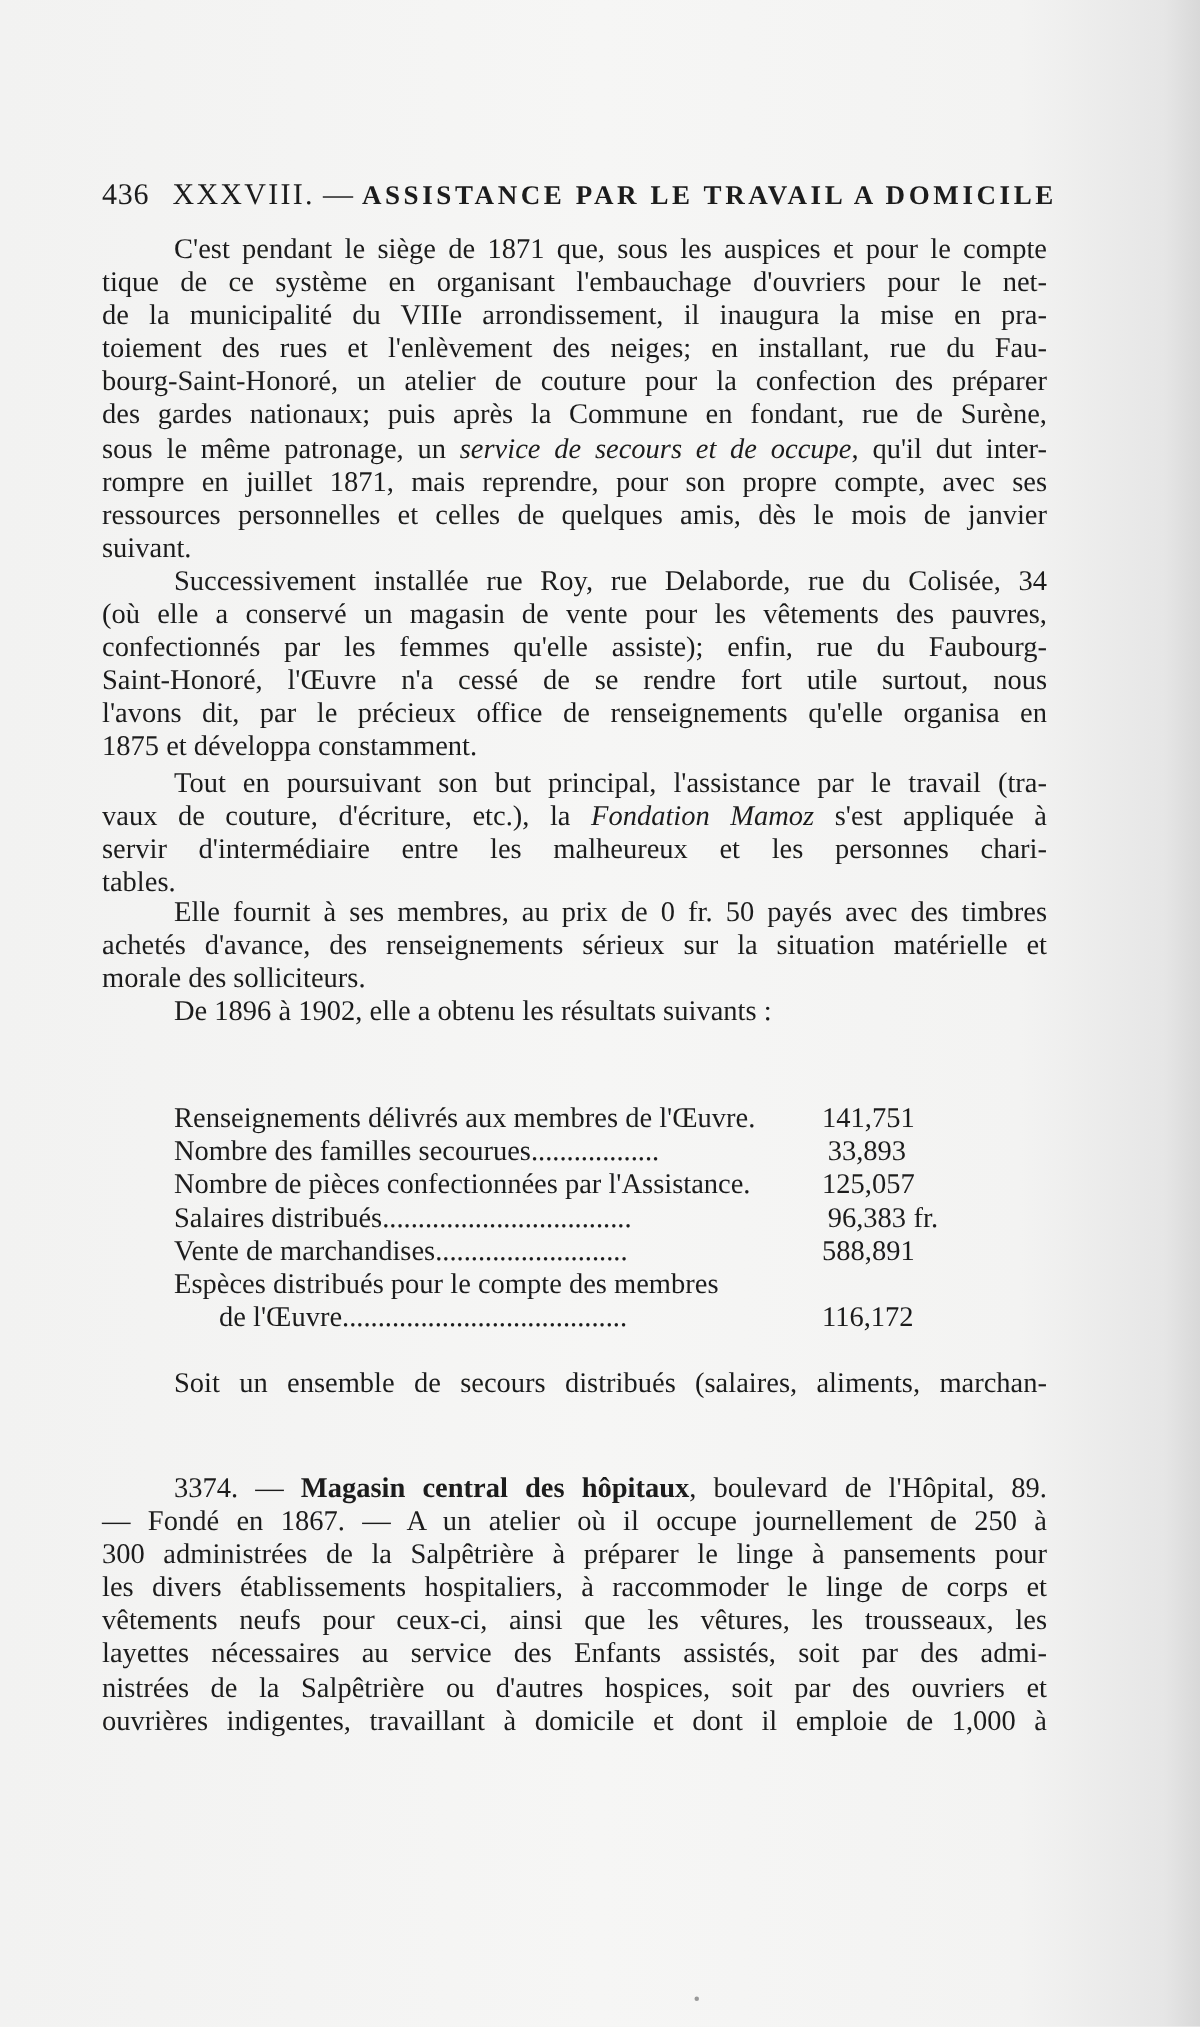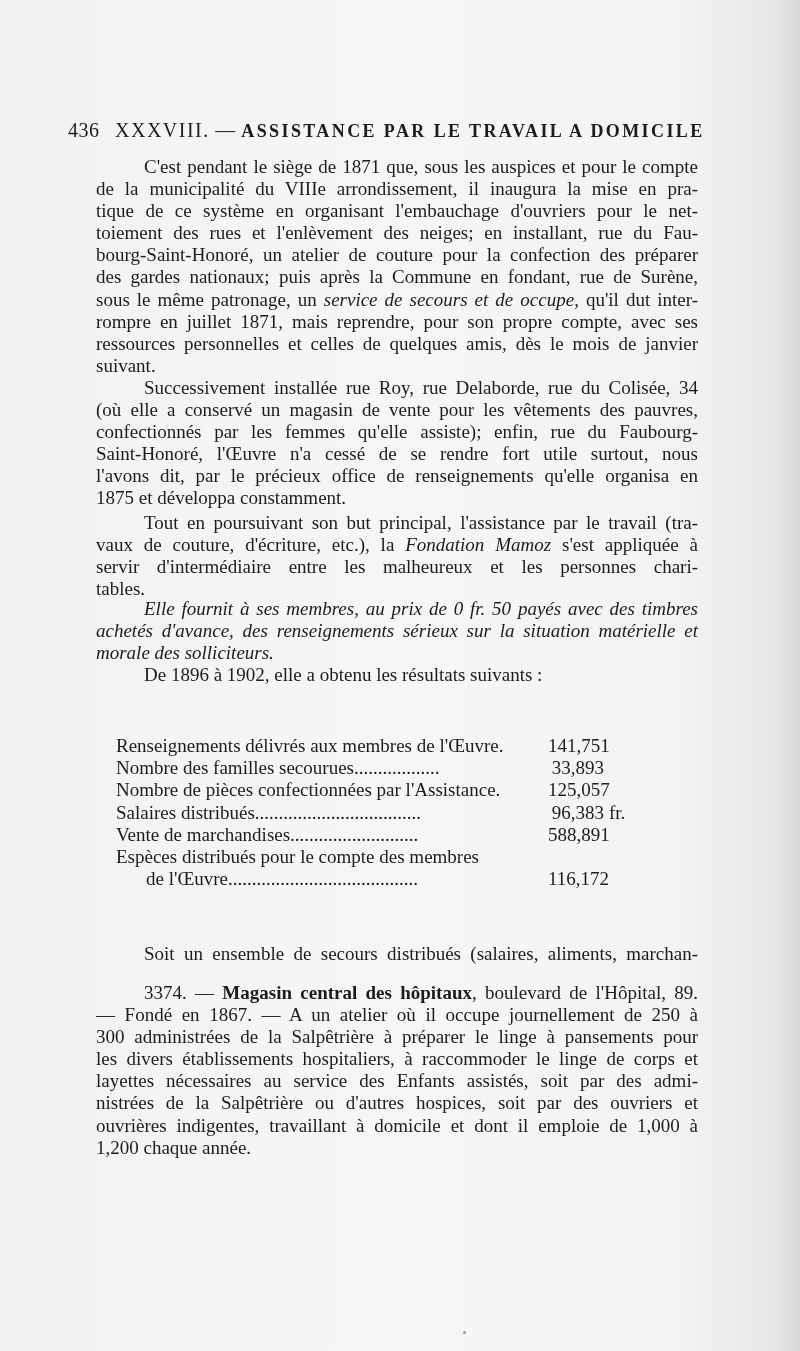--- a/index.html
+++ b/index.html
@@ -16,21 +16,21 @@
   }
   .running-head {
     position: absolute; left: 68px; top: 118px; width: 640px;
     font-size: 20px; line-height: 24px; white-space: nowrap;
     letter-spacing: 0.5px;
   }
   .running-head .pg { margin-right: 10px; }
   .running-head .chap { letter-spacing: 1.5px; }
   .running-head .sc { font-size: 18px; letter-spacing: 2.4px; font-weight: bold; }
   .text-block { position: absolute; left: 68px; width: 630px; font-size: 19px; line-height: 22.1px; text-align: justify; }
-  .line { display: block; text-align: justify; text-align-last: justify; white-space: nowrap; margin-left: 28px; }
+  .line { display: block; text-align: justify; text-align-last: justify; white-space: nowrap; }
   .line.last { text-align-last: left; }
   .table {
     position: absolute; left: 116px; top: 735px; width: 580px;
     font-size: 19px; line-height: 22.2px;
   }
   .trow { display: flex; white-space: nowrap; }
   .trow .label { width: 432px; overflow: hidden; white-space: nowrap; }
   .trow .label.indent { padding-left: 30px; width: 402px; }
   .trow .val { width: 56px; text-align: right; }
   .trow .unit { padding-left: 5px; }
@@ -46,22 +46,22 @@
 
   <div class="running-head">
     <span class="pg">436</span>
     <span class="chap">XXXVIII.</span>
     <span>—</span>
     <span class="sc">ASSISTANCE PAR LE TRAVAIL A DOMICILE</span>
   </div>
 
   <div class="text-block" style="top:156px;">
     <span class="line" style="padding-left:48px;">C'est pendant le siège de 1871 que, sous les auspices et pour le compte</span>
+    <span class="line">tique de ce système en organisant l'embauchage d'ouvriers pour le net-</span>
     <span class="line">de la municipalité du VIIIe arrondissement, il inaugura la mise en pra-</span>
-    <span class="line">tique de ce système en organisant l'embauchage d'ouvriers pour le net-</span>
     <span class="line">toiement des rues et l'enlèvement des neiges; en installant, rue du Fau-</span>
     <span class="line">bourg-Saint-Honoré, un atelier de couture pour la confection des préparer</span>
     <span class="line">des gardes nationaux; puis après la Commune en fondant, rue de Surène,</span>
     <span class="line"><span>sous le même patronage, un </span><i>service de secours et de occupe</i><span>, qu'il dut inter-</span></span>
     <span class="line">rompre en juillet 1871, mais reprendre, pour son propre compte, avec ses</span>
     <span class="line">ressources personnelles et celles de quelques amis, dès le mois de janvier</span>
     <span class="line last">suivant.</span>
   </div>
 
   <div class="text-block" style="top:377px;">
@@ -73,21 +73,21 @@
     <span class="line last">1875 et développa constamment.</span>
   </div>
 
   <div class="text-block" style="top:512px;">
     <span class="line" style="padding-left:48px;">Tout en poursuivant son but principal, l'assistance par le travail (tra-</span>
     <span class="line"><span>vaux de couture, d'écriture, etc.), la </span><i>Fondation Mamoz</i><span> s'est appliquée à</span></span>
     <span class="line">servir d'intermédiaire entre les malheureux et les personnes chari-</span>
     <span class="line last">tables.</span>
   </div>
 
-  <div class="text-block" style="top:598px;font-style:italic;">
+  <div class="text-block" style="top:598px;">
     <span class="line" style="padding-left:48px;">Elle fournit à ses membres, au prix de 0 fr. 50 payés avec des timbres</span>
     <span class="line">achetés d'avance, des renseignements sérieux sur la situation matérielle et</span>
     <span class="line last">morale des solliciteurs.</span>
   </div>
 
   <div class="text-block" style="top:664px;">
     <span class="line last" style="padding-left:48px;">De 1896 à 1902, elle a obtenu les résultats suivants :</span>
   </div>
 
   <div class="table">
@@ -121,29 +121,29 @@
       <span class="val"></span>
       <span class="unit"></span>
     </div>
     <div class="trow">
       <span class="label indent">de l'Œuvre........................................</span>
       <span class="val">116,172</span>
       <span class="unit"></span>
     </div>
   </div>
 
-  <div class="text-block" style="top:943px;">
+  <div class="text-block" style="top:912px;">
     <span class="line" style="padding-left:48px;">Soit un ensemble de secours distribués (salaires, aliments, marchan-</span>
   </div>
 
   <div class="text-block" style="top:982px;">
     <span class="line" style="padding-left:48px;"><span>3374.</span><span> — </span><span class="bold-serif">Magasin central des hôpitaux</span><span>, boulevard de l'Hôpital, 89.</span></span>
     <span class="line">— Fondé en 1867. — A un atelier où il occupe journellement de 250 à</span>
     <span class="line">300 administrées de la Salpêtrière à préparer le linge à pansements pour</span>
     <span class="line">les divers établissements hospitaliers, à raccommoder le linge de corps et</span>
+    <span class="line">vêtements neufs pour ceux-ci, ainsi que les vêtures, les trousseaux, les</span>
     <span class="line">layettes nécessaires au service des Enfants assistés, soit par des admi-</span>
     <span class="line">nistrées de la Salpêtrière ou d'autres hospices, soit par des ouvriers et</span>
     <span class="line">ouvrières indigentes, travaillant à domicile et dont il emploie de 1,000 à</span>
-    <span class="line last">1,200 chaque année.</span>
   </div>
 
   <div class="speck" style="left:463px; top:1331px;"></div>
 </div>
 
 </body></html>

